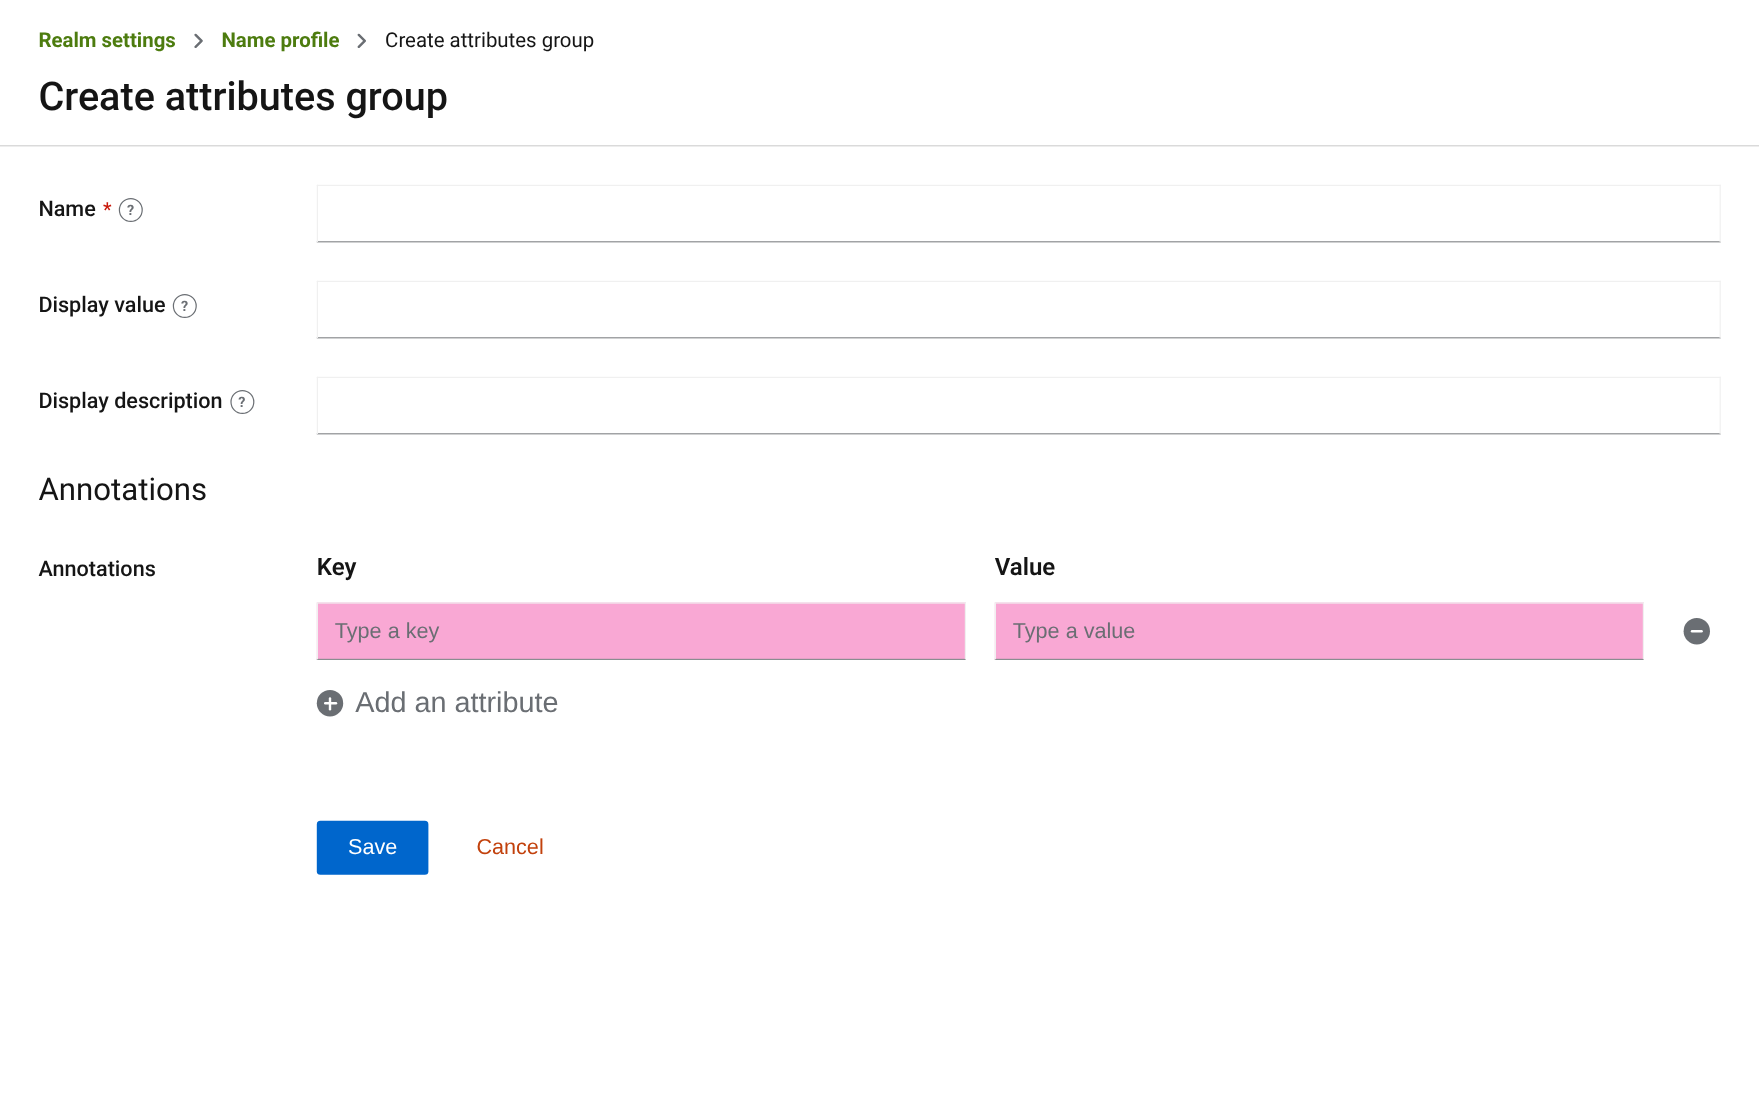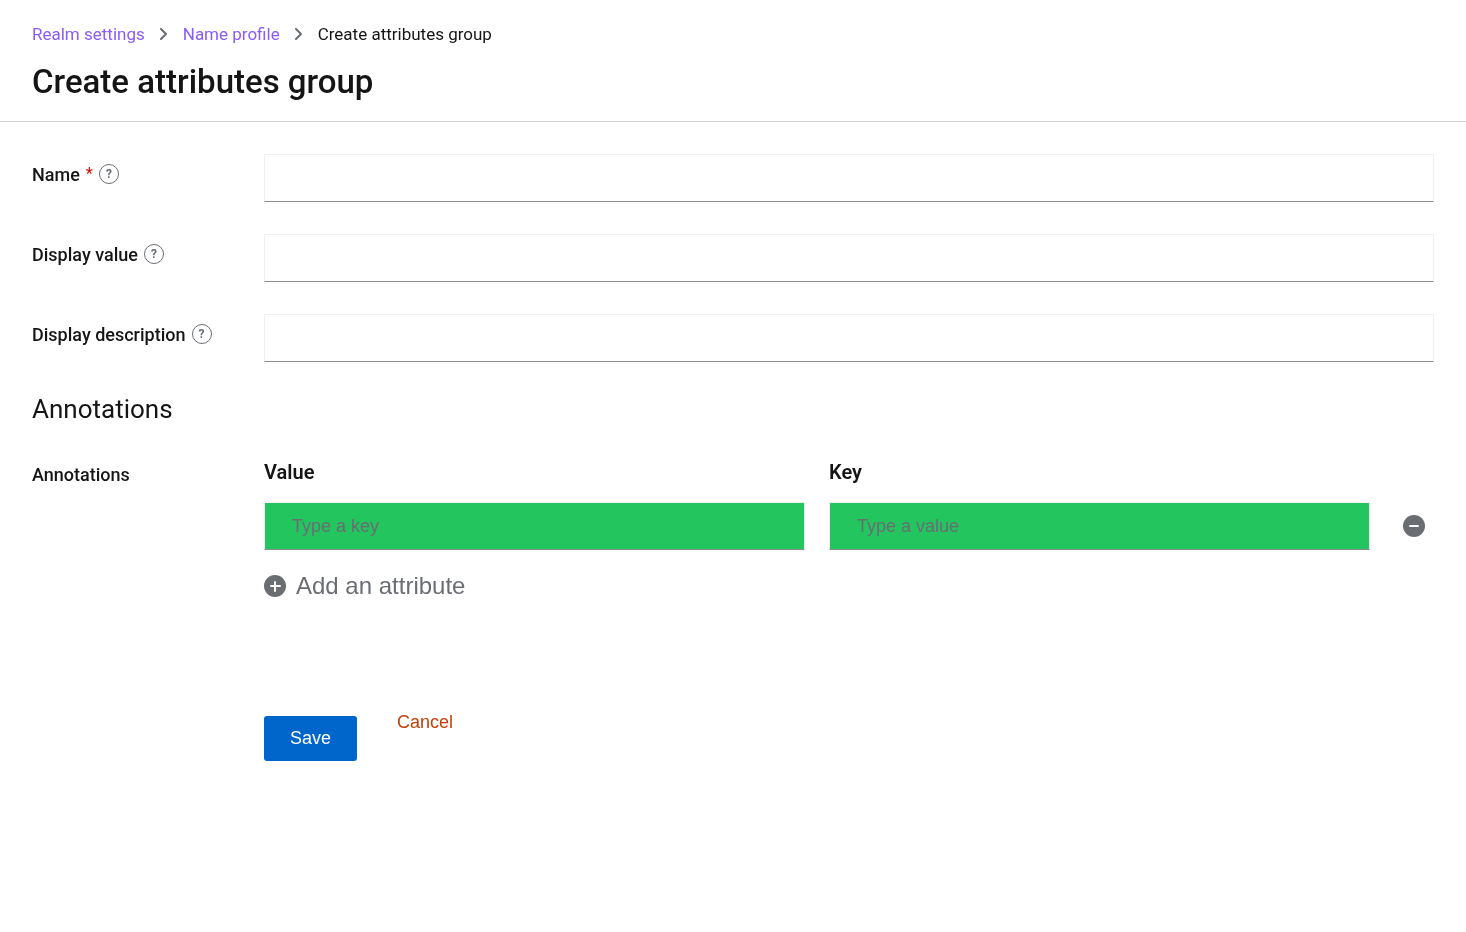--- a/index.html
+++ b/index.html
@@ -18,23 +18,24 @@
       border-bottom: 1px solid #d2d2d2;
     }
     .breadcrumb {
       display: flex;
       align-items: center;
       gap: 14px;
       font-size: 17px;
       margin-bottom: 18px;
     }
     .breadcrumb a {
-      color: #8b5cf6;
+      color: #4d7c0f;
       text-decoration: none;
       cursor: pointer;
+      font-weight: bold;
     }
     .breadcrumb-sep {
       color: #6a6e73;
       display: inline-flex;
     }
     .breadcrumb-current {
       color: #151515;
     }
     .page-title {
       font-size: 33px;
@@ -49,21 +50,21 @@
       align-items: flex-start;
       margin-bottom: 32px;
     }
     .form-label {
       width: 232px;
       flex-shrink: 0;
       font-size: 18px;
       font-weight: 500;
       color: #151515;
       display: flex;
-      align-items: flex-start;
+      align-items: center;
       gap: 6px;
       padding-top: 10px;
     }
     .required-mark {
       color: #c9190b;
       font-size: 16px;
     }
     .help-icon {
       width: 20px;
       height: 20px;
@@ -128,25 +129,25 @@
       gap: 24px;
       align-items: center;
       margin-bottom: 18px;
     }
     .kv-input-wrap {
       flex: 1;
     }
     .kv-input {
       width: 100%;
       height: 48px;
-      padding: 8px 27px;
+      padding: 8px 14px;
       font-size: 18px;
       border: 1px solid #f0f0f0;
       border-bottom: 1px solid #8a8d90;
-      background: #22c55e;
+      background: #f9a8d4;
       outline: none;
     }
     .kv-input::placeholder {
       color: #6a6e73;
     }
     .kv-remove {
       width: 40px;
       flex-shrink: 0;
       display: flex;
       justify-content: center;
@@ -215,21 +216,20 @@
       align-items: center;
     }
     .btn-primary {
       background: #0066cc;
       color: #fff;
       border: none;
       padding: 12px 26px;
       font-size: 18px;
       cursor: pointer;
       border-radius: 3px;
-      margin-top: 32px;
     }
     .btn-link {
       background: none;
       border: none;
       color: #c2410c;
       font-size: 18px;
       cursor: pointer;
       padding: 12px 8px;
     }
     .chevron-svg {
@@ -291,22 +291,22 @@
       <input type="text" class="text-input" value="" style="">
     </div>
   </div>
 
   <h2 class="section-heading">Annotations</h2>
 
   <div class="form-group" style="margin-bottom:0;">
     <div class="annotations-label">Annotations</div>
     <div class="annotations-body">
       <div class="kv-header">
+        <div class="kv-header-col">Key</div>
         <div class="kv-header-col">Value</div>
-        <div class="kv-header-col">Key</div>
         <div class="kv-header-spacer"></div>
       </div>
       <div class="kv-row">
         <div class="kv-input-wrap">
           <input type="text" class="kv-input" placeholder="Type a key" style="">
         </div>
         <div class="kv-input-wrap">
           <input type="text" class="kv-input" placeholder="Type a value" style="">
         </div>
         <div class="kv-remove">

